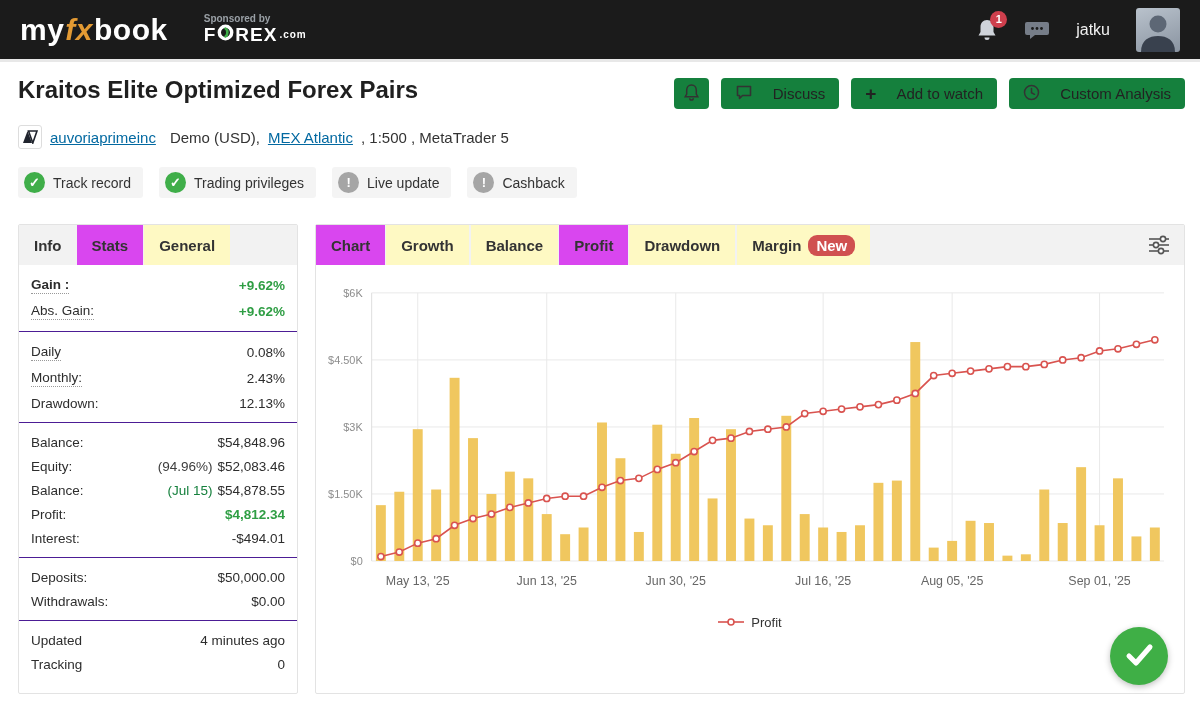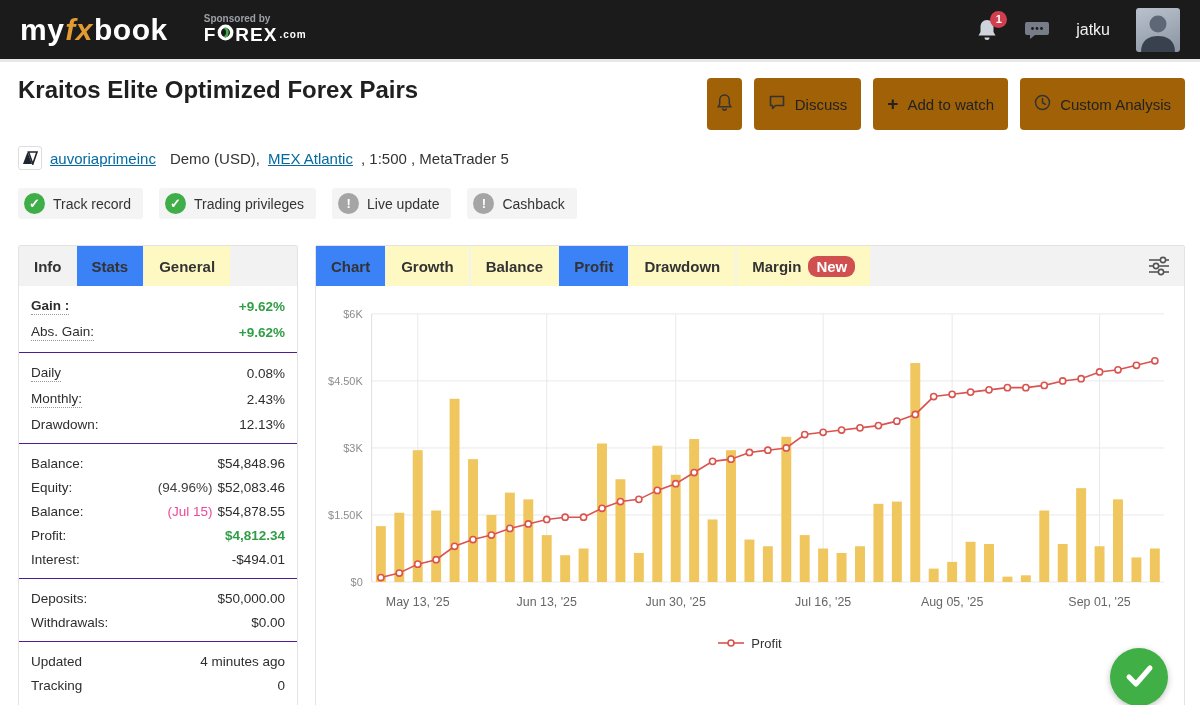--- a/index.html
+++ b/index.html
@@ -23,22 +23,22 @@
     display:flex; align-items:center; justify-content:center; padding:0 4px; }
   .username { color:#f0f0f0; font-size:16px; }
   .avatar { width:44px; height:44px; border-radius:3px; overflow:hidden;
     background:linear-gradient(160deg,#b9c2cc 0%,#8a94a1 100%); position:relative; }
 
   
   .page { padding:14px 15px 0 18px; }
   .title-row { display:flex; align-items:flex-start; justify-content:space-between; }
   .page-title { font-size:24px; font-weight:700; color:#1f1f1f; }
   .actions { display:flex; gap:12px; margin-top:2px; }
-  .btn { display:flex; align-items:center; gap:9px; background:#a16207; border:none;
-    border-radius:4px; height:52px; padding:0 14px; font-size:15px; color:#222;
+  .btn { display:flex; align-items:center; gap:20px; background:#15803d; border:none;
+    border-radius:4px; height:31px; padding:0 14px; font-size:15px; color:#222;
     font-family:inherit; cursor:pointer; }
   .btn.square { padding:0 9px; }
 
   .account-row { display:flex; align-items:center; gap:8px; margin-top:16px; font-size:15px; color:#333; }
   .acct-ico { width:24px; height:24px; border:1px solid #ddd; border-radius:3px;
     display:flex; align-items:center; justify-content:center; background:#fff; }
   .link { color:#0369a1; text-decoration:underline; cursor:pointer; }
 
   .badge-row { display:flex; gap:16px; margin-top:18px; }
   .badge { display:flex; align-items:center; gap:8px; background:#f4f4f4;
@@ -53,37 +53,37 @@
 
   .panel { border:1px solid #e3e3e3; border-radius:2px; background:#fff; }
   .sidebar { width:280px; height:470px; }
   .chartpanel { flex:1; height:470px; position:relative; }
 
   .tabbar { display:flex; background:#f2f2f2; height:40px; align-items:stretch; }
   .tab { display:flex; align-items:center; padding:0 15px; font-size:15px; font-weight:700;
     color:#333; cursor:pointer; white-space:nowrap; gap:7px; }
   .tab.bar { background:transparent; }
   .tab.gray { background:#fef9c3; border-left:1px solid #f2f2f2; border-right:1px solid #f2f2f2; }
-  .tab.active, .tab.white { background:#3b82f6; }
+  .tab.active, .tab.white { background:#d946ef; }
   .tab .new-pill { background:#d05050; color:#fff; font-size:15px; font-weight:700;
     border-radius:9px; padding:2px 8px; }
   .tabbar .filter-ico { margin-left:auto; display:flex; align-items:center; padding:0 14px; cursor:pointer; }
 
   
   .stat-group { padding:7px 0; border-top:1px solid #4c1d95; }
   .stat-group:first-of-type { border-top:none; }
   .stat-row { display:flex; justify-content:space-between; align-items:center;
     padding:4.5px 12px; font-size:13.5px; }
   .stat-row .lbl { color:#2d2d2d; }
   .stat-row .lbl.bold { font-weight:700; }
   .stat-row .lbl.dotted { border-bottom:1px dotted #999; padding-bottom:1px; }
   .stat-row .val { color:#2d2d2d; text-align:right; }
   .stat-row .val.green { color:#2f9e44; font-weight:700; }
   .stat-row .pfx { color:#3d3d3d; margin-right:5px;text-align:right; }
-  .stat-row .pfx.muted { color:#ec4899; }
+  .stat-row .pfx.muted { color:#15803d; }
 
   
   .chart-wrap { padding:14px 10px 0 4px; }
   .legend { display:flex; justify-content:center; align-items:center; gap:7px;
     font-size:13px; color:#333; margin-top:2px; cursor:pointer; }
   .fab { position:absolute; right:16px; bottom:8px; width:58px; height:58px;
     border-radius:50%; background:#3faf46; border:none; cursor:pointer;
     display:flex; align-items:center; justify-content:center;
     box-shadow:0 2px 6px rgba(0,0,0,.25); }
 </style>

